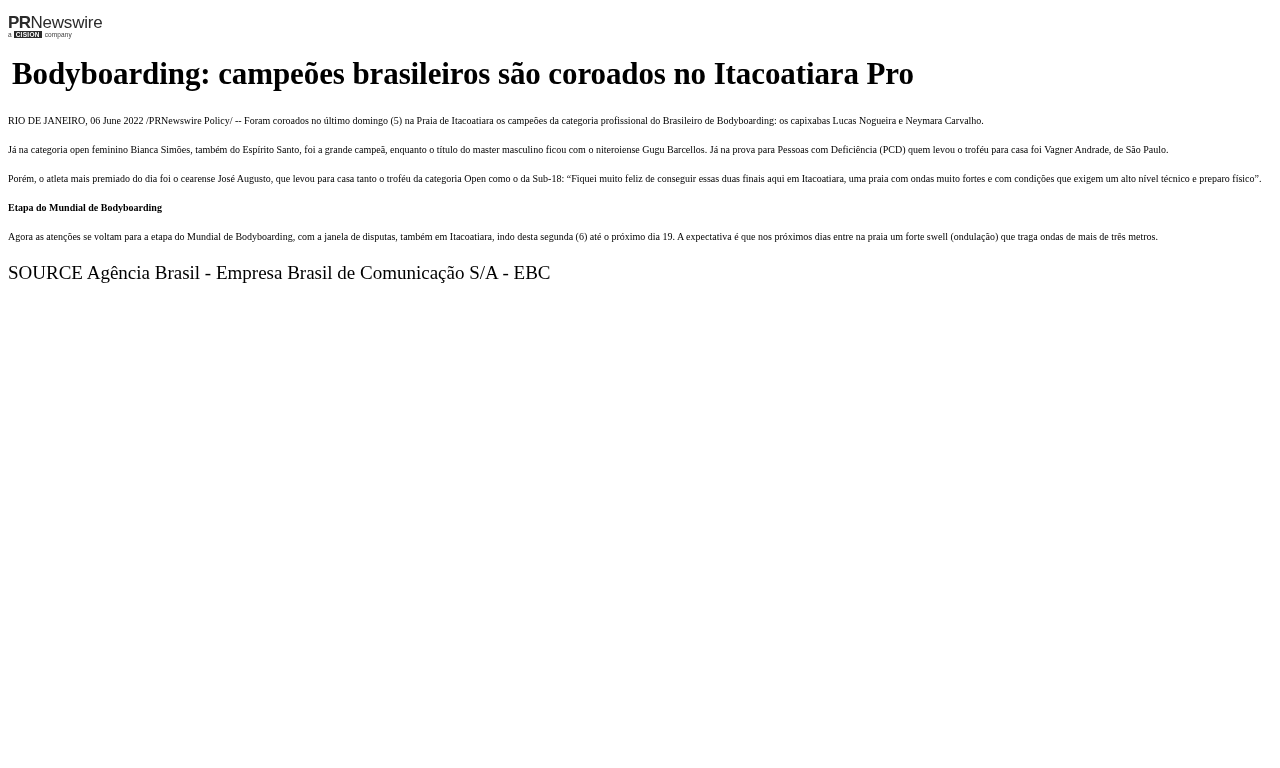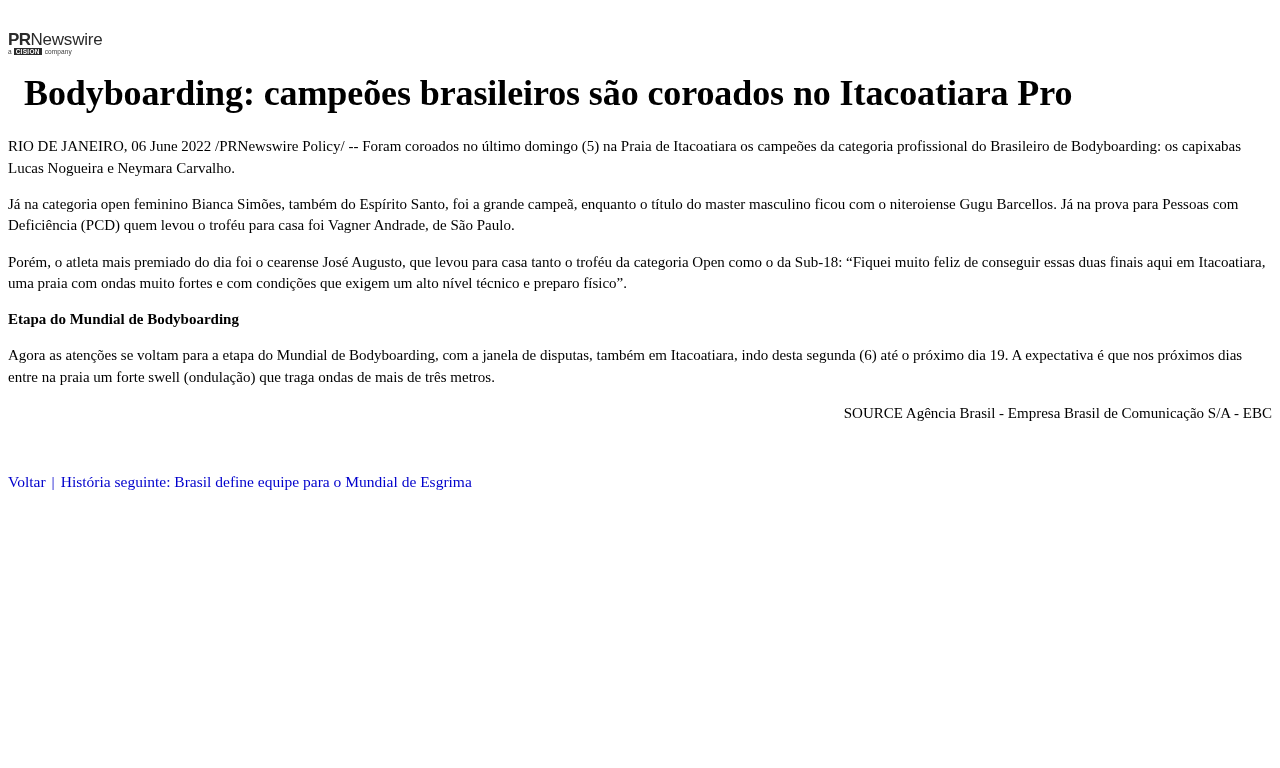--- a/index.html
+++ b/index.html
@@ -8,21 +8,21 @@
     padding: 0;
     background: #ffffff;
   }
   body {
     width: 1280px;
     min-height: 768px;
     font-family: "Liberation Serif", "DejaVu Serif", serif;
     color: #000000;
   }
   .page {
-    padding: 27px 8px 0 8px;
+    padding: 10px 8px 0 8px;
     box-sizing: border-box;
   }
   
   .logo-block {
     margin: 4px 0 14px 0;
     height: 28px;
   }
   .logo {
     display: inline-block;
     line-height: 1;
@@ -49,42 +49,41 @@
     font-weight: 700;
     background: #2b2b2b;
     color: #ffffff;
     padding: 0 2px;
     margin-right: 1px;
     letter-spacing: 0.3px;
   }
   
   h1.headline {
     font-family: "Liberation Serif", "DejaVu Serif", serif;
-    font-size: 36px;
+    font-size: 31px;
     line-height: 1.15;
     font-weight: 700;
-    margin: 0 0 22px 16px;
+    margin: 0 0 22px 4px;
     letter-spacing: -0.1px;
   }
   
   p.para {
-    font-size: 15px;
+    font-size: 10px;
     line-height: 1.42;
     margin: 0 0 15px 0;
     max-width: 1264px;
   }
   p.tight {
     margin-bottom: 15px;
     font-weight: bold;
   }
   .source {
-    font-size: 15px;
+    font-size: 19px;
     line-height: 1.42;
-    margin: 0 0 48px 0;
-    text-align: right;
+    margin: 0 0 72px 0;
   }
   
   .footer-links {
     font-size: 15.5px;
     line-height: 1.3;
     color: #0000cc;
   }
   .footer-links a {
     color: #0000cc;
     text-decoration: none;
@@ -109,17 +108,14 @@
   <h1 class="headline">Bodyboarding: campeões brasileiros são coroados no Itacoatiara Pro</h1>
 
   <p class="para">RIO DE JANEIRO, 06 June 2022 /PRNewswire Policy/ -- Foram coroados no último domingo (5) na Praia de Itacoatiara os campeões da categoria profissional do Brasileiro de Bodyboarding: os capixabas Lucas Nogueira e Neymara Carvalho.</p>
   <p class="para">Já na categoria open feminino Bianca Simões, também do Espírito Santo, foi a grande campeã, enquanto o título do master masculino ficou com o niteroiense Gugu Barcellos. Já na prova para Pessoas com Deficiência (PCD) quem levou o troféu para casa foi Vagner Andrade, de São Paulo.</p>
   <p class="para">Porém, o atleta mais premiado do dia foi o cearense José Augusto, que levou para casa tanto o troféu da categoria Open como o da Sub-18: “Fiquei muito feliz de conseguir essas duas finais aqui em Itacoatiara, uma praia com ondas muito fortes e com condições que exigem um alto nível técnico e preparo físico”.</p>
   <p class="para tight">Etapa do Mundial de Bodyboarding</p>
   <p class="para">Agora as atenções se voltam para a etapa do Mundial de Bodyboarding, com a janela de disputas, também em Itacoatiara, indo desta segunda (6) até o próximo dia 19. A expectativa é que nos próximos dias entre na praia um forte swell (ondulação) que traga ondas de mais de três metros.</p>
 
   <p class="source">SOURCE Agência Brasil - Empresa Brasil de Comunicação S/A - EBC</p>
 
-  <div class="footer-links">
-    <a href="#">Voltar</a><span class="sep">|</span><a href="#">História seguinte: Brasil define equipe para o Mundial de Esgrima</a>
-  </div>
 
 </div>
 
 </body></html>

